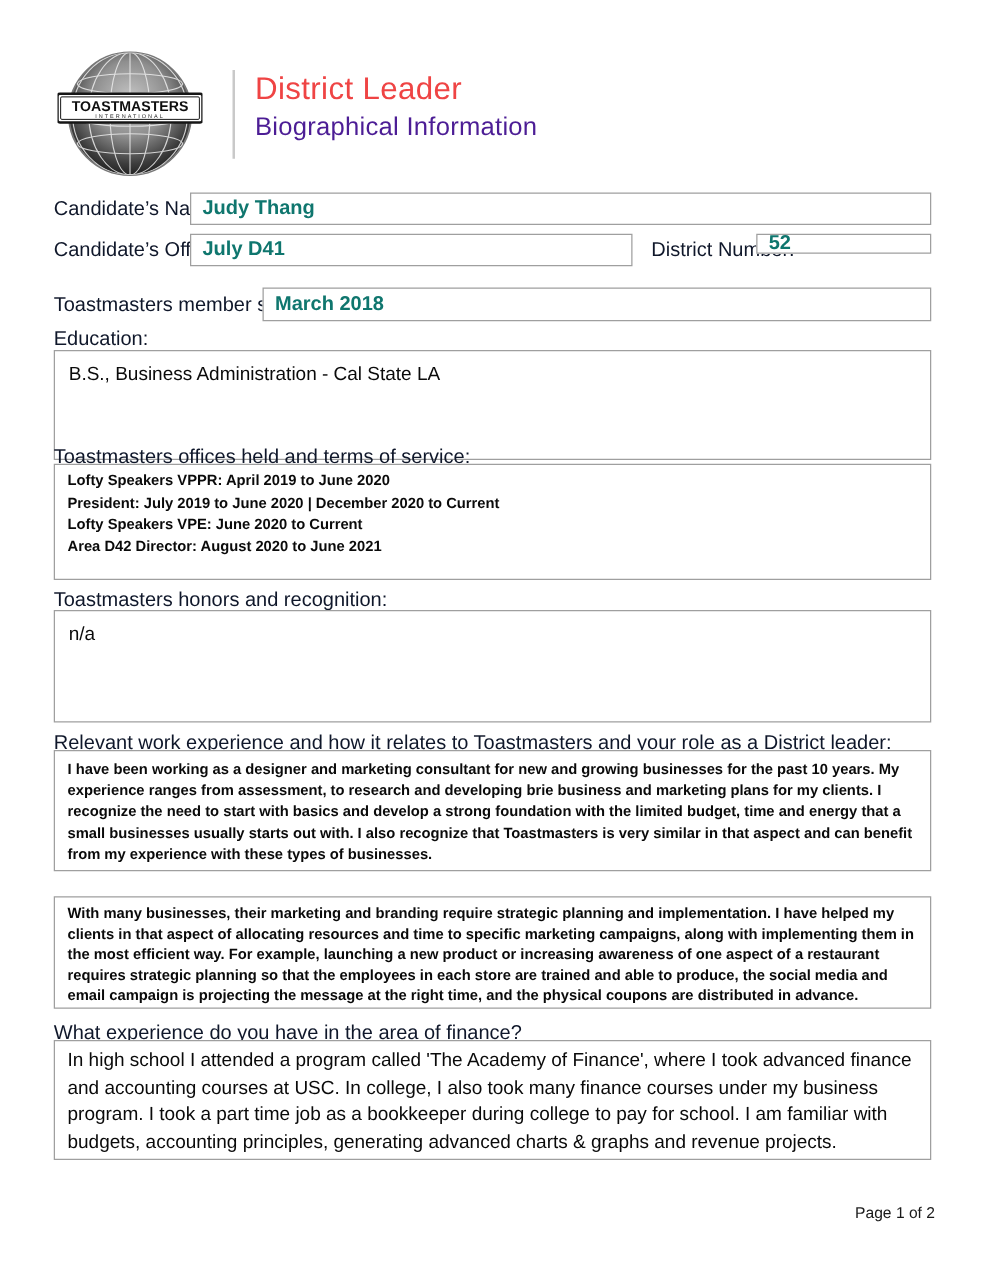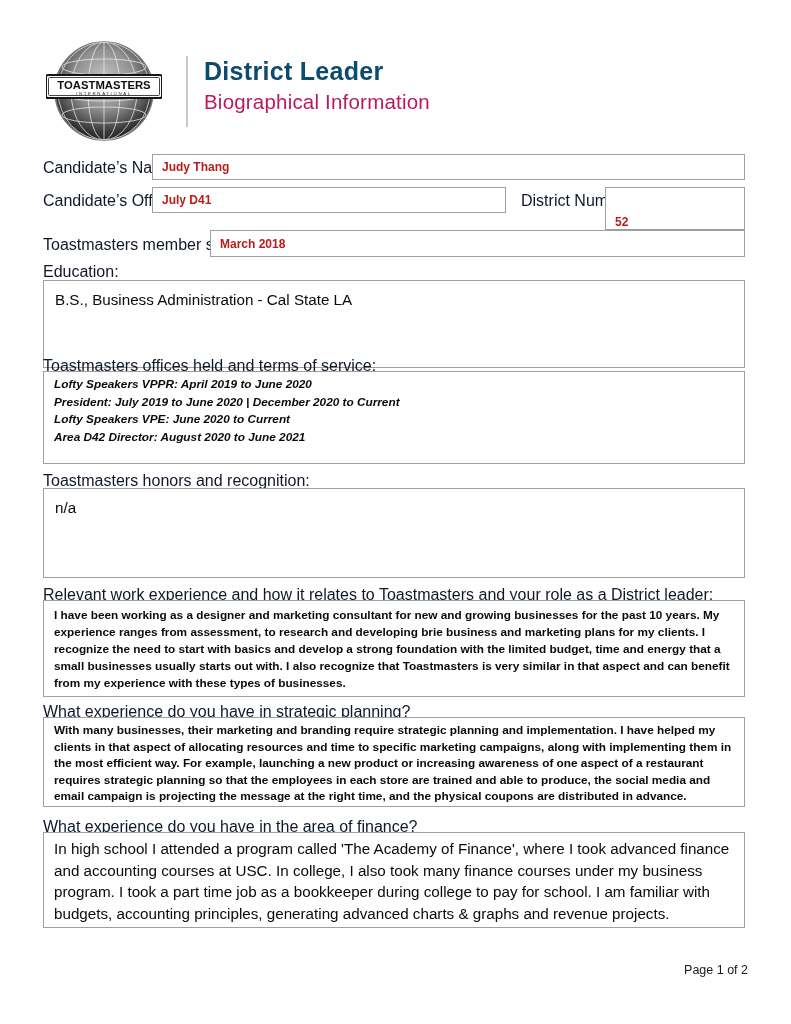--- a/index.html
+++ b/index.html
@@ -6,42 +6,42 @@
   .page {
     position:relative; width:791px; height:1024px; background:#ffffff;
     font-family:"Liberation Sans", sans-serif; overflow:hidden;
     margin:0 auto;
   }
   
   .logo-wrap { position:absolute; left:46px; top:38px; width:116px; height:106px; }
   .hdr-divider { position:absolute; left:186px; top:56px; width:2px; height:71px; background:#c9c9c9; }
   .doc-title {
     position:absolute; left:204px; top:57px;
-    font-size:25px; font-weight:bold; color:#0c4a6e; letter-spacing:.3px; white-space:nowrap;
+    font-size:25px; font-weight:normal; color:#ef4444; letter-spacing:.3px; white-space:nowrap;
   }
   .doc-subtitle {
     position:absolute; left:204px; top:90px;
-    font-size:20.5px; font-weight:400; color:#be185d; letter-spacing:.2px; white-space:nowrap;
+    font-size:20.5px; font-weight:400; color:#4c1d95; letter-spacing:.2px; white-space:nowrap;
   }
   
   .lbl {
     position:absolute; font-size:16px; color:#0f172a; white-space:nowrap;
   }
   .box {
     position:absolute; border:1px solid #9f9f9f; background:#fff; box-sizing:border-box;
   }
   .inline-val {
     display:flex; align-items:center; padding:0 9px;
-    font-weight:bold; font-size:12px; color:#b91c1c; white-space:nowrap; overflow:hidden;
+    font-weight:bold; font-size:16px; color:#0f766e; white-space:nowrap; overflow:hidden;
   }
   .big-val { padding:9px 11px; font-size:15.2px; color:#0a0a0a; line-height:20px; }
   .small-par {
     padding:6px 10px; font-size:11.8px; font-weight:bold; color:#0a0a0a; line-height:17px;
   }
-  .office-lines { padding:4px 10px;font-style:italic; }
+  .office-lines { padding:4px 10px; }
   .office-lines div { font-size:11.8px; font-weight:bold; color:#0a0a0a; line-height:17.5px; white-space:nowrap; }
   .strat-par { line-height:16.5px; padding:4px 10px; }
   .fin-par { padding:5px 10px; font-size:15.2px; font-weight:400; color:#0a0a0a; line-height:21.5px; }
   .footer-page {
     position:absolute; right:43px; top:963px; font-size:12.5px; color:#1a1a1a;
   }
 </style>
 </head>
 <body>
 
@@ -85,21 +85,21 @@
   <div class="lbl" style="left:43px; top:159px;">Candidate’s Name:</div>
   <div class="box inline-val" style="left:152px; top:154px; width:593px; height:26px;">
     <span>Judy Thang</span>
   </div>
 
   <div class="lbl" style="left:43px; top:192px;">Candidate’s Office:</div>
   <div class="box inline-val" style="left:152px; top:187px; width:354px; height:26px;">
     <span>July D41</span>
   </div>
   <div class="lbl" style="left:521px; top:192px;">District Number:</div>
-  <div class="box inline-val" style="left:605px; top:187px; width:140px; height:43px;align-items:flex-end;">
+  <div class="box inline-val" style="left:605px; top:187px; width:140px; height:16px;">
     <span>52</span>
   </div>
 
   <div class="lbl" style="left:43px; top:236px;">Toastmasters member since:</div>
   <div class="box inline-val" style="left:210px; top:230px; width:535px; height:27px;">
     <span>March 2018</span>
   </div>
 
   <div class="lbl" style="left:43px; top:263px;">Education:</div>
   <div class="box big-val" style="left:43px; top:280px; width:702px; height:88px;">
@@ -115,21 +115,20 @@
   </div>
 
   <div class="lbl" style="left:43px; top:472px;">Toastmasters honors and recognition:</div>
   <div class="box big-val" style="left:43px; top:488px; width:702px; height:90px;">
     <span>n/a</span>
   </div>
 
   <div class="lbl" style="left:43px; top:586px;">Relevant work experience and how it relates to Toastmasters and your role as a District leader:</div>
   <div class="box small-par" style="left:43px; top:600px; width:702px; height:97px;">I have been working as a designer and marketing consultant for new and growing businesses for the past 10 years. My experience ranges from assessment, to research and developing brie business and marketing plans for my clients. I recognize the need to start with basics and develop a strong foundation with the limited budget, time and energy that a small businesses usually starts out with. I also recognize that Toastmasters is very similar in that aspect and can benefit from my experience with these types of businesses.</div>
 
-  <div class="lbl" style="left:43px; top:703px;">What experience do you have in strategic planning?</div>
   <div class="box small-par strat-par" style="left:43px; top:717px; width:702px; height:90px;">With many businesses, their marketing and branding require strategic planning and implementation. I have helped my clients in that aspect of allocating resources and time to specific marketing campaigns, along with implementing them in the most efficient way. For example, launching a new product or increasing awareness of one aspect of a restaurant requires strategic planning so that the employees in each store are trained and able to produce, the social media and email campaign is projecting the message at the right time, and the physical coupons are distributed in advance.</div>
 
   <div class="lbl" style="left:43px; top:818px;">What experience do you have in the area of finance?</div>
   <div class="box fin-par" style="left:43px; top:832px; width:702px; height:96px;">In high school I attended a program called 'The Academy of Finance', where I took advanced finance and accounting courses at USC. In college, I also took many finance courses under my business program. I took a part time job as a bookkeeper during college to pay for school. I am familiar with budgets, accounting principles, generating advanced charts &amp; graphs and revenue projects.</div>
 
   <div class="footer-page">Page 1 of 2</div>
 
 </div>
 
 </body></html>

